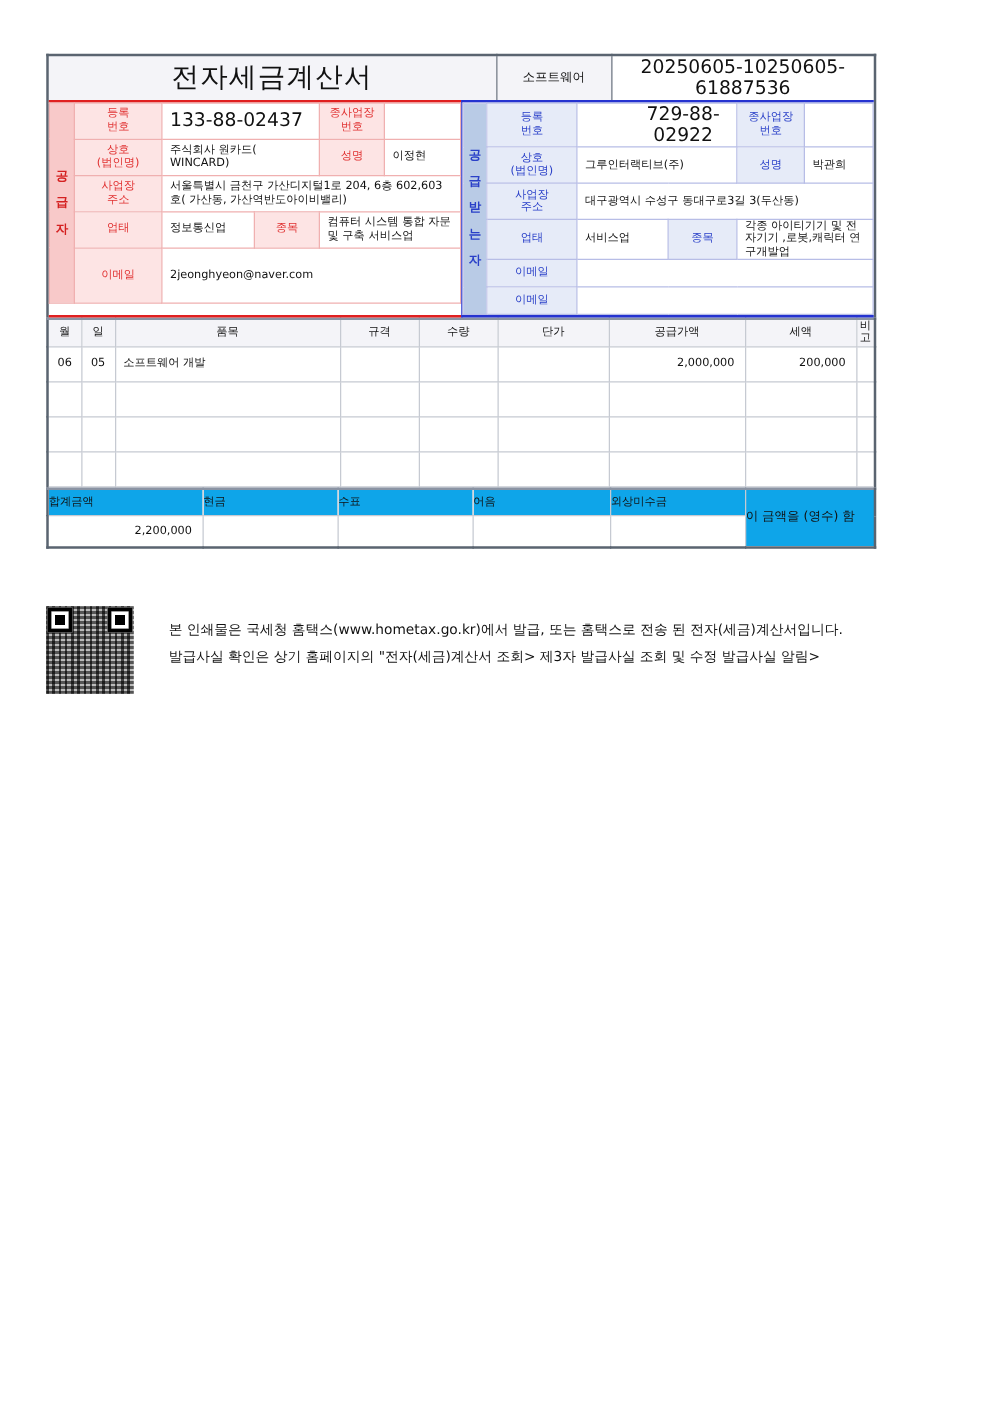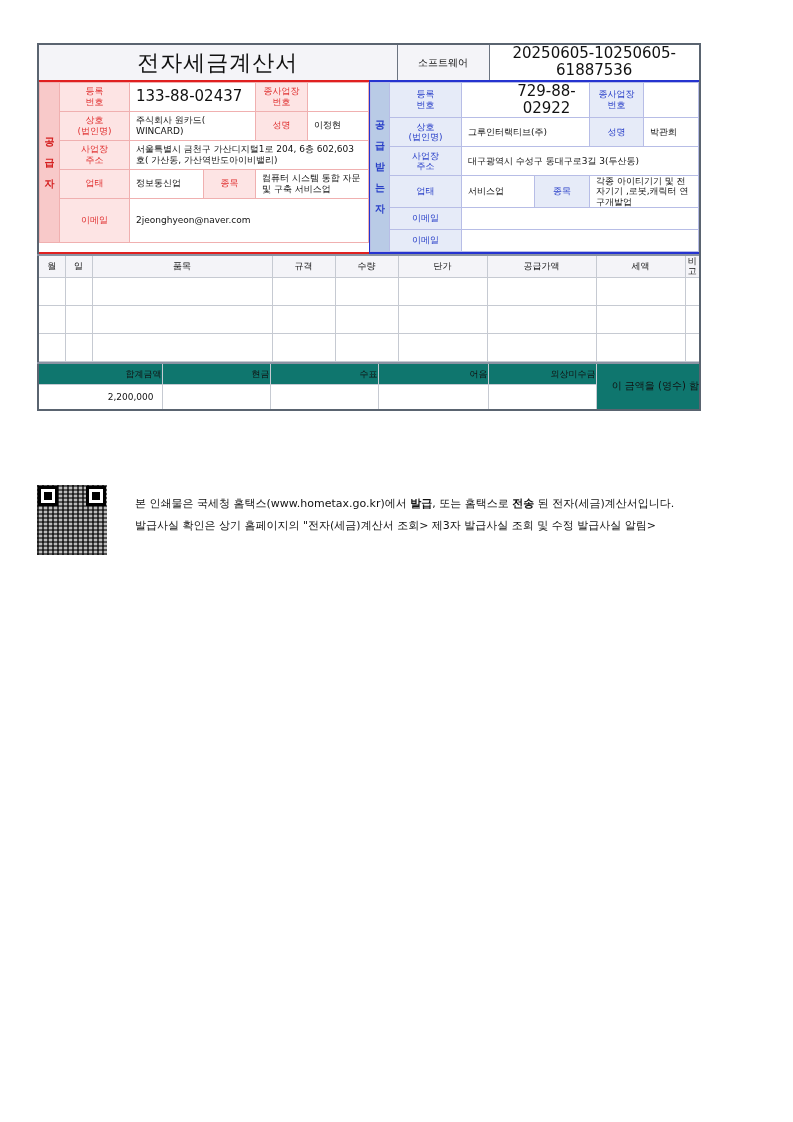--- a/index.html
+++ b/index.html
@@ -41,35 +41,35 @@
   .num { text-align: right; padding-right: 8px; }
   .ctr { text-align: center; }
   .lft { text-align: left; padding-left: 6px; }
 
   .items { border-left: 2px solid #5a6470; border-right: 2px solid #5a6470; border-top: 2px solid #8a93a3; }
   .items td { border: 1px solid #c6cad2; height: 28px; }
   .items .th td { background: #f4f4f8; text-align: center; height: 22px; }
 
   .totals { border: 2px solid #5a6470; border-top: 2px solid #8a93a3; }
   .totals td { border: 1px solid #c6cad2; height: 25px; }
-  .totals .th td { background: #0f766e; text-align: right; height: 22px; }
+  .totals .th td { background: #0ea5e9; text-align: left; height: 22px; }
   .receipt { text-align: center; font-size: 10px; background: #fff; }
 
   
   .footer { position: absolute; left: 37px; top: 485px; width: 719px; height: 70px; }
   .qr { position: absolute; left: 0; top: 0; width: 70px; height: 70px;
         background:
           repeating-linear-gradient(90deg, rgba(0,0,0,.65) 0 2px, transparent 2px 5px),
           repeating-linear-gradient(0deg, rgba(0,0,0,.55) 0 2px, transparent 2px 4px),
           #bbb; }
   .qr::before, .qr::after { content: ""; position: absolute; width: 14px; height: 14px; border: 3px solid #000; background: #fff; box-shadow: inset 0 0 0 3px #fff, inset 0 0 0 7px #000; }
   .qr::before { left: 1px; top: 1px; }
   .qr::after { right: 1px; top: 1px; }
   .notice { position: absolute; left: 98px; top: 8px; font-size: 11px; line-height: 22px; color: #111; white-space: nowrap; }
-  .notice b { font-weight: bold; }
+  .notice b { font-weight: normal; }
 </style>
 </head>
 <body>
 
 <div class="page">
 
   <table class="hdr">
     <colgroup>
         <col style="width:359px">
         <col style="width:92px">
@@ -206,20 +206,31 @@
       <td>일</td>
       <td>품목</td>
       <td>규격</td>
       <td>수량</td>
       <td>단가</td>
       <td>공급가액</td>
       <td>세액</td>
       <td>비고</td>
     </tr>
     <tr>
+      <td class="ctr">06</td>
+      <td class="ctr">05</td>
+      <td class="lft">소프트웨어 개발</td>
+      <td></td>
+      <td></td>
+      <td></td>
+      <td class="num">2,000,000</td>
+      <td class="num">200,000</td>
+      <td></td>
+    </tr>
+    <tr>
       <td></td>
       <td></td>
       <td></td>
       <td></td>
       <td></td>
       <td></td>
       <td></td>
       <td></td>
       <td></td>
     </tr>

